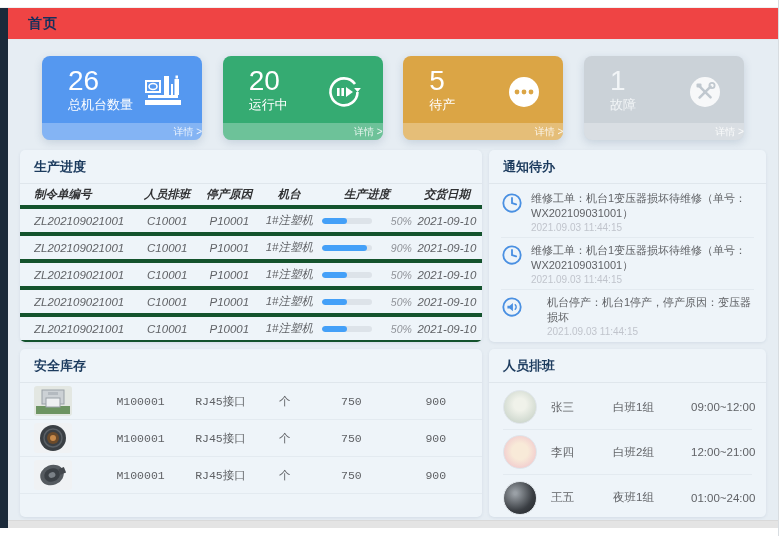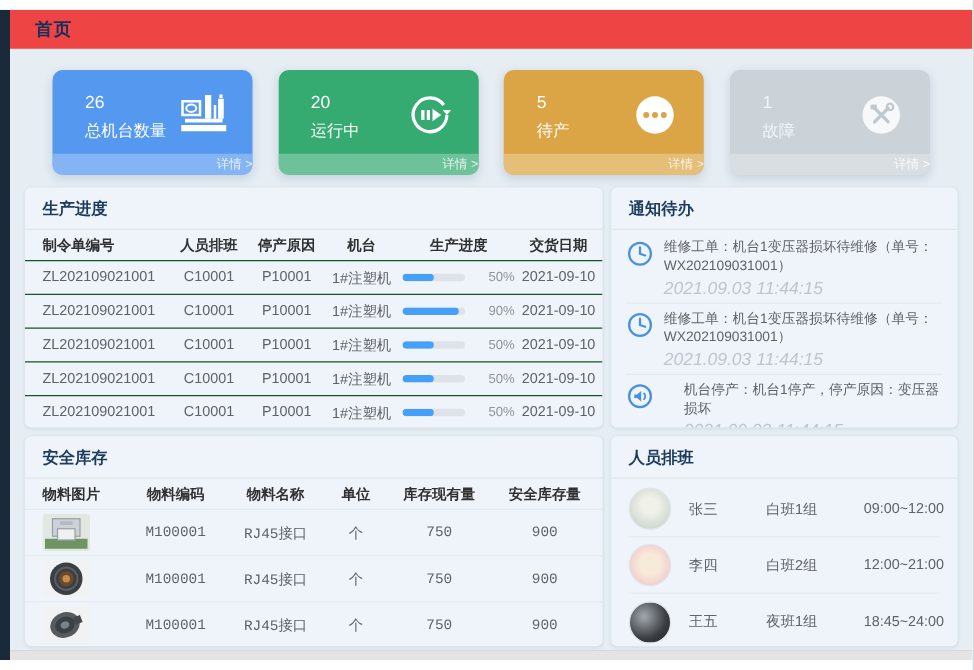--- a/index.html
+++ b/index.html
@@ -16,21 +16,21 @@
   .page-title { font-size:14px; font-weight:bold; color:#16305c; letter-spacing:1px; }
   .content { flex:1; background:#e6edf3; padding:10px 12px; overflow:hidden; }
   .bottom-strip { height:8px; background:#e4e4e4; border-top:1px solid #d9d9d9; }
 
   
   .cards-row { display:flex; justify-content:space-between; padding:6px 22px 0 22px; height:92px; }
   .card { width:160px; height:84px; border-radius:8px; display:flex; flex-direction:column;
           box-shadow:0 3px 8px rgba(60,90,120,.18); overflow:hidden; cursor:pointer; color:#fff; }
   .card-body { flex:1; display:flex; align-items:center; justify-content:space-between;
                padding:6px 18px 2px 26px; }
-  .card-num { font-size:14px; line-height:24px; }
+  .card-num { font-size:28px; line-height:24px; }
   .card-label { font-size:13px; margin-top:3px; white-space:nowrap; }
   .card-icon { width:40px; height:36px; flex:0 0 40px; }
   .card-footer { height:17px; background:rgba(255,255,255,.28); font-size:10px;
                  color:rgba(255,255,255,.85); text-align:right; line-height:17px; }
   .card-blue   { background:#5598f0; }
   .card-green  { background:#35ab72; }
   .card-orange { background:#dba545; }
   .card-gray   { background:#cbd2d8; }
   .card-gray .card-num, .card-gray .card-label { color:#f2f5f7; }
 
@@ -38,37 +38,37 @@
   .panels-grid { display:grid; grid-template-columns:1fr 277px; grid-template-rows:192px 168px;
                  gap:7px; margin-top:8px; }
   .panel { background:#eef4f9; border-radius:5px; box-shadow:0 1px 3px rgba(80,110,140,.12);
            overflow:hidden; }
   .panel-title { font-size:13px; font-weight:bold; color:#1c3b5e; padding:8px 14px 7px 14px;
                  border-bottom:1px solid #dfe6ec; }
 
   
   .ptable { width:100%; font-size:11.5px; }
   .prow { display:grid; grid-template-columns:23% 14% 14% 13% 22% 14%;
-          align-items:center; border-bottom:1px solid #14532d; padding:0 4px 0 14px; }
+          align-items:center; border-bottom:4px solid #14532d; padding:0 4px 0 14px;font-style:italic; }
   .prow.head { color:#303133; font-weight:bold; height:25px; }
   .prow.data { color:#606266; height:27px; }
   .pcell { text-align:center; white-space:nowrap; overflow:hidden; }
   .pcell.first { text-align:left; }
   .progress-wrap { display:flex; align-items:center; gap:14px; padding:0 4px; }
   .progress-track { flex:1; height:6px; background:#dde3e9; border-radius:3px; overflow:hidden; }
   .progress-fill { height:100%; background:#44a0f8; border-radius:3px; }
   .progress-label { font-size:10.5px; color:#909399; width:26px; text-align:right; }
 
   
   .notif-list { padding:2px 12px 0 12px; }
   .notif-item { display:flex; gap:8px; padding:5px 0 4px 0; border-bottom:1px solid #e3eaf0; cursor:pointer; }
   .notif-item:last-child { border-bottom:none;gap:24px; }
   .notif-icon { width:22px; height:22px; flex:0 0 22px; margin-top:1px; }
   .notif-text { font-size:11px; color:#606266; line-height:1.32; }
-  .notif-time { font-size:14px; color:#c0c4cc; margin-top:2px;font-style:italic; }
+  .notif-time { font-size:10px; color:#c0c4cc; margin-top:2px; }
 
   
   .irow { display:grid; grid-template-columns:15% 18% 18% 11% 19% 19%;
           align-items:center; border-bottom:1px solid #e3eaf0; padding:0 4px 0 14px; }
   .irow.head { color:#303133; font-weight:bold; font-size:11.5px; height:25px; }
   .irow.data { color:#606266; font-size:11.5px; height:37px;font-family:Liberation Mono, monospace; }
   .icell { text-align:center; white-space:nowrap; }
   .icell.first { text-align:left; }
   .mat-img { width:38px; height:30px; border-radius:3px; display:block; }
 
@@ -307,28 +307,20 @@
                   <div class="notif-time">2021.09.03 11:44:15</div>
                 </div>
               </div>
 
             </div>
           </div>
 
           <div class="panel">
             <div class="panel-title">安全库存</div>
             <div>
-              <div class="irow head">
-                <div class="icell first">物料图片</div>
-                <div class="icell">物料编码</div>
-                <div class="icell">物料名称</div>
-                <div class="icell">单位</div>
-                <div class="icell">库存现有量</div>
-                <div class="icell">安全库存量</div>
-              </div>
 
               <div class="irow data">
                 <div class="icell first">
                   <span class="mat-img">
                     <svg viewBox="0 0 38 30" width="38" height="30">
                       <rect width="38" height="30" rx="3" fill="#e3e7e2"></rect>
                       <rect x="2" y="20" width="34" height="8" fill="#6d9462"></rect>
                       <rect x="8" y="4" width="22" height="14" fill="#ccd1d5" stroke="#9aa1a7" stroke-width="1"></rect>
                       <rect x="12" y="12" width="14" height="9" fill="#eef0f2" stroke="#9aa1a7" stroke-width="1"></rect>
                       <rect x="14" y="6" width="10" height="3" fill="#b4bac0"></rect>
@@ -396,21 +388,21 @@
               <div class="staff-row">
                 <span class="avatar av-2"></span>
                 <span class="staff-name">李四</span>
                 <span class="staff-shift">白班2组</span>
                 <span class="staff-time">12:00~21:00</span>
               </div>
               <div class="staff-row">
                 <span class="avatar av-3"></span>
                 <span class="staff-name">王五</span>
                 <span class="staff-shift">夜班1组</span>
-                <span class="staff-time">18:45~24:00</span>
+                <span class="staff-time">01:00~24:00</span>
               </div>
             </div>
           </div>
 
         </div>
       </div>
       <div class="bottom-strip"></div>
     </div>
   </div>
 </div>

